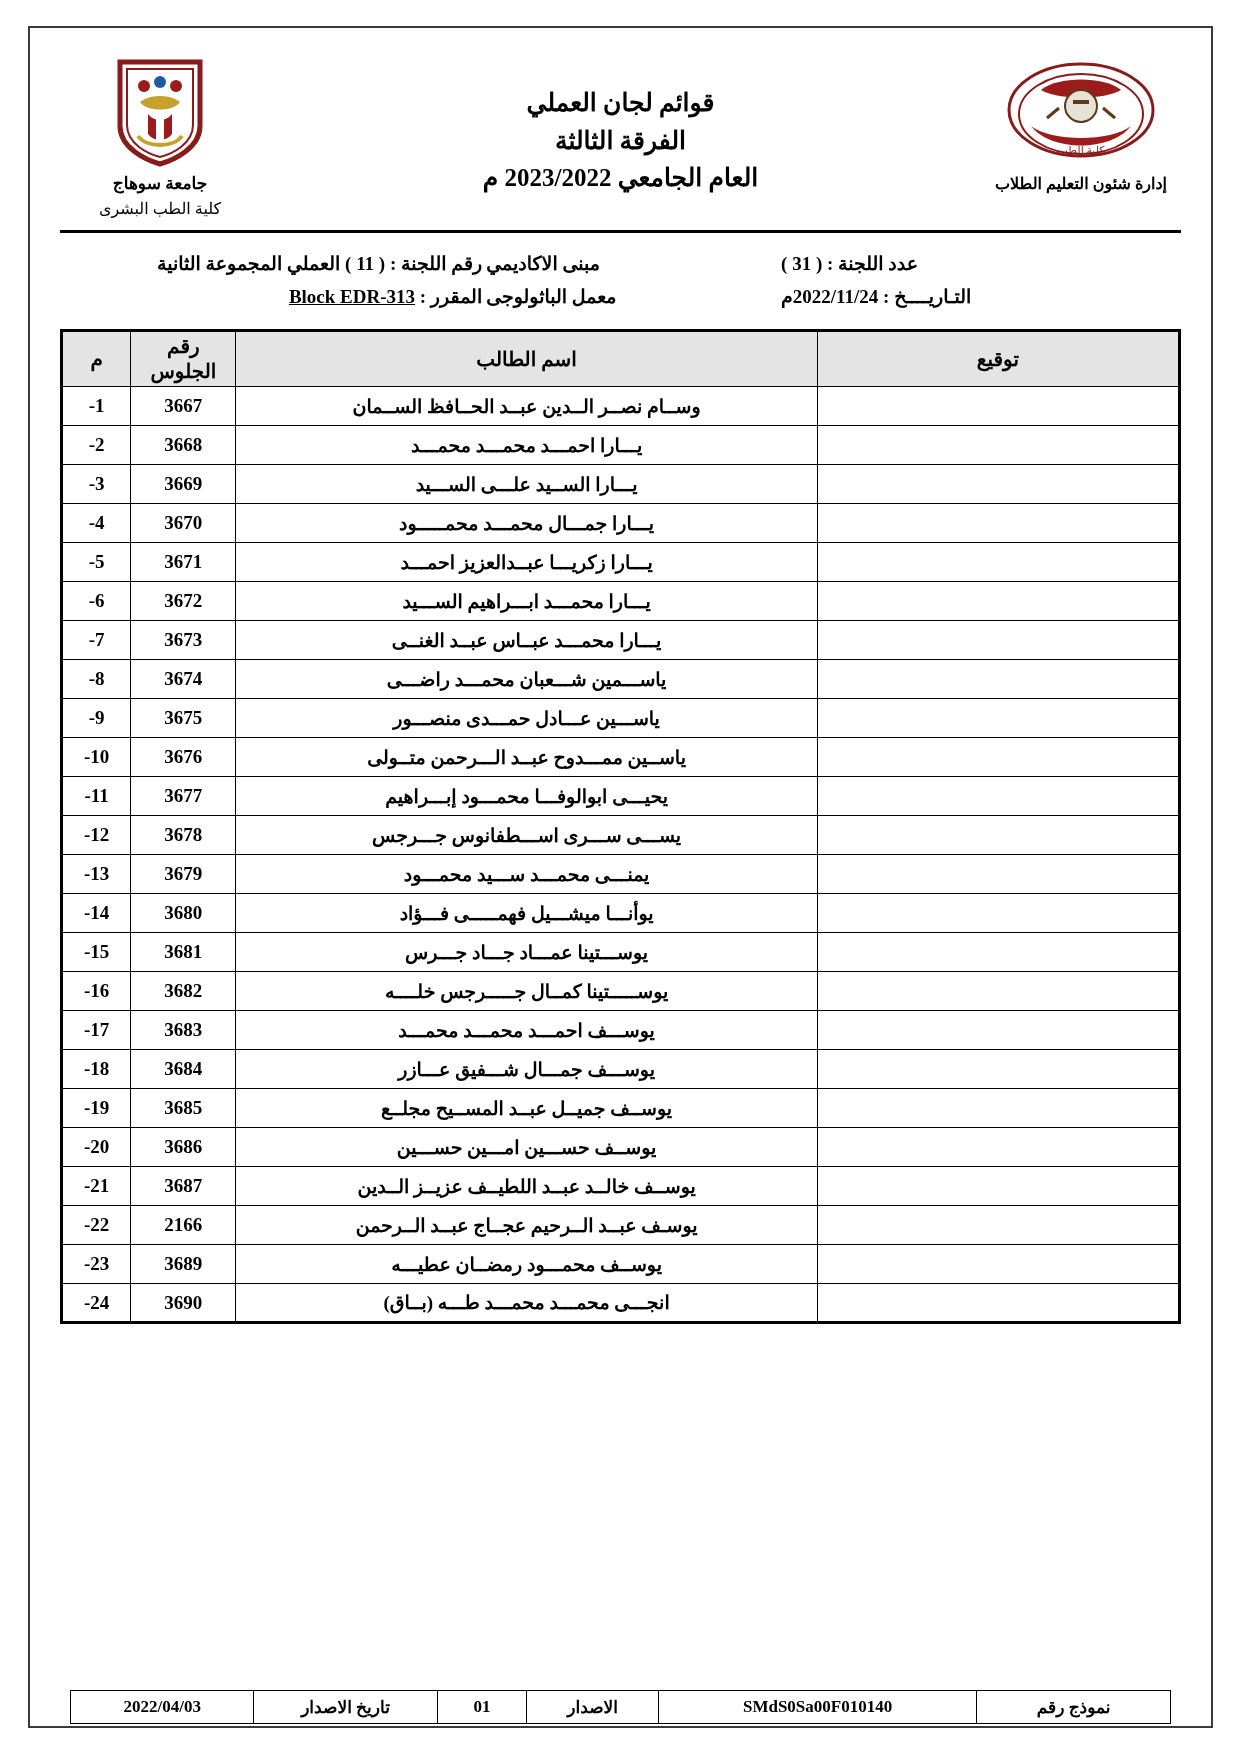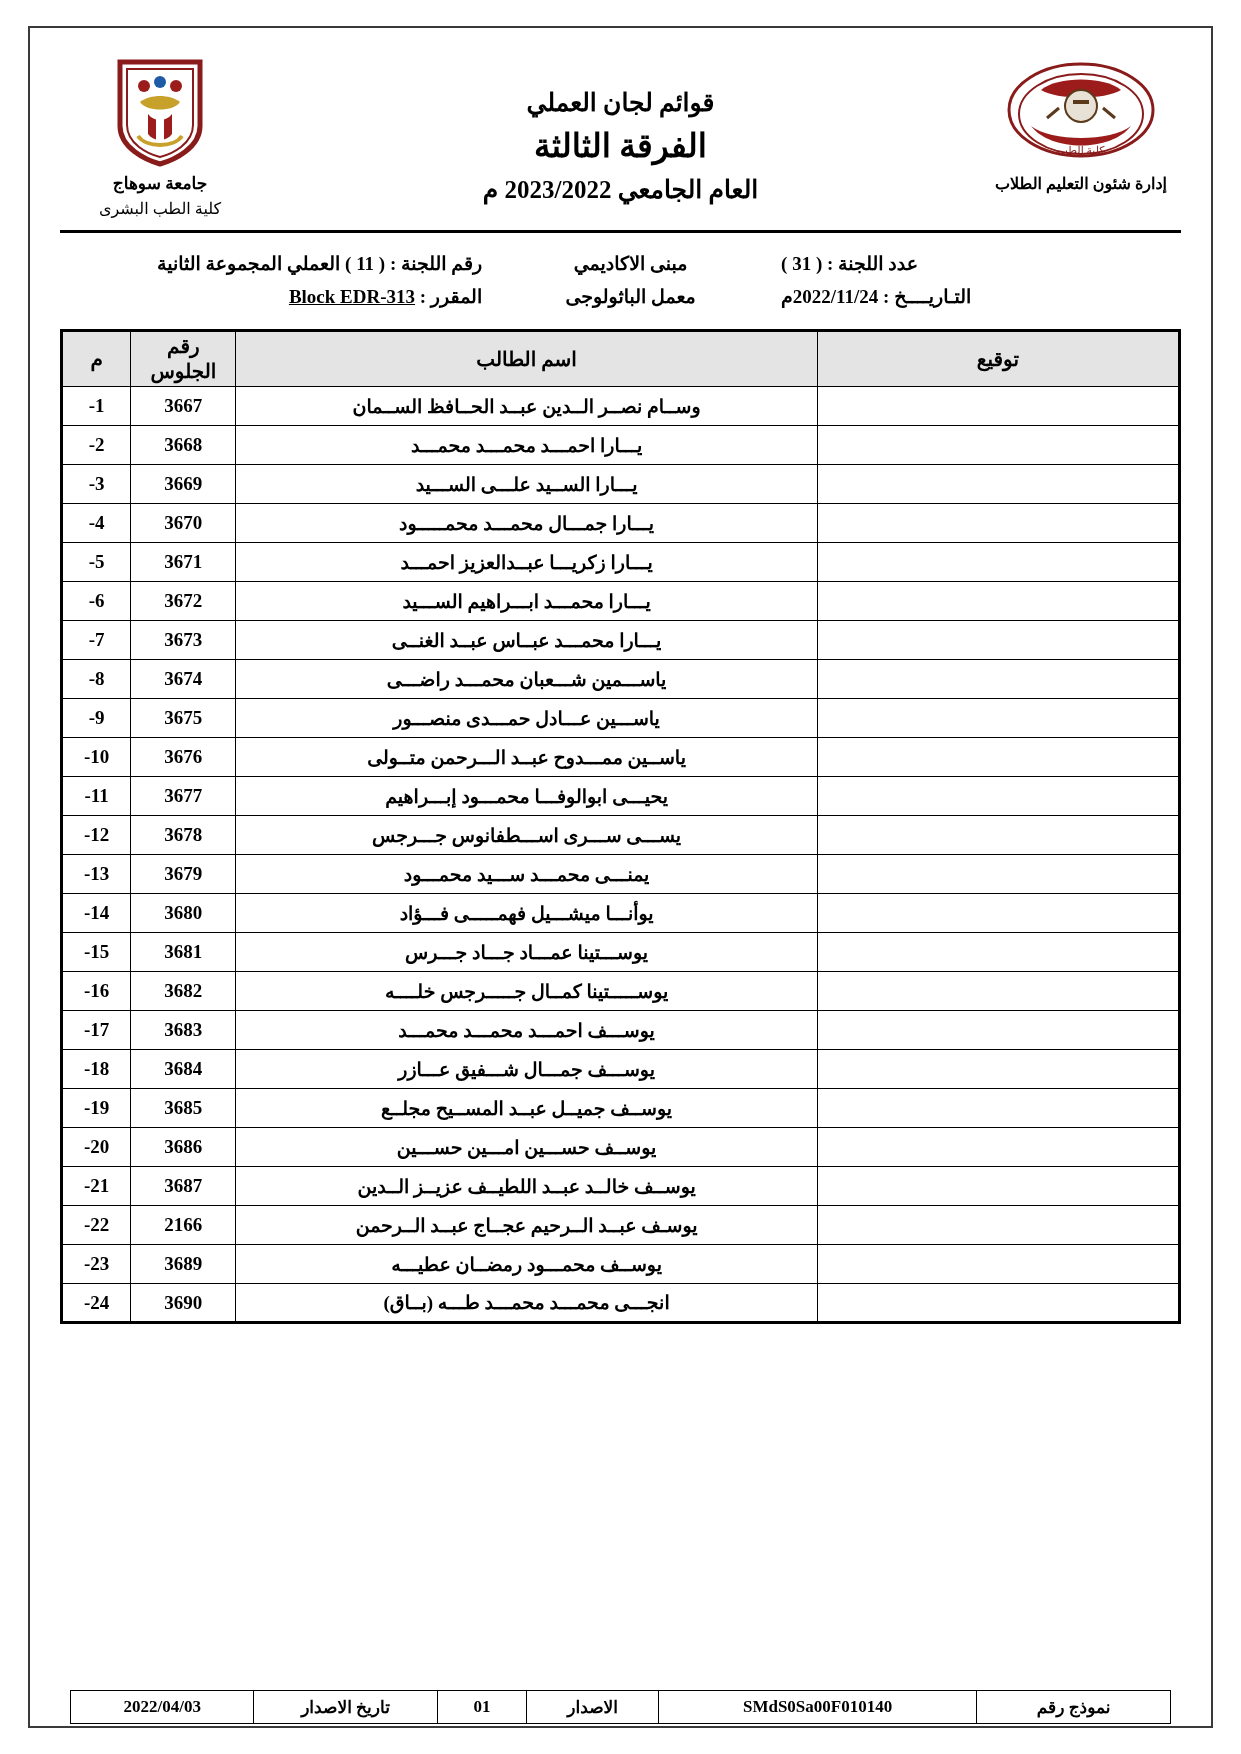--- a/index.html
+++ b/index.html
@@ -70,21 +70,21 @@
     flex: 1 1 auto;
     text-align: center;
     padding-top: 28px;
   }
   .title-block .t1 {
     font-size: 25px;
     font-weight: bold;
     line-height: 1.5;
   }
   .title-block .t2 {
-    font-size: 33px;
+    font-size: 25px;
     font-weight: bold;
     line-height: 1.5;
   }
   .title-block .t3 {
     font-size: 25px;
     font-weight: bold;
     line-height: 1.5;
   }
 
   
@@ -117,21 +117,21 @@
     font-size: 19px;
     font-weight: bold;
   }
   .meta-row {
     display: flex;
     flex-direction: row-reverse;
     align-items: baseline;
     line-height: 1.75;
   }
   .meta-col-right { width: 38%; text-align: right; padding-right: 4px; }
-  .meta-col-mid   { width: 26%; text-align: center; }
+  .meta-col-mid   { width: 26%; text-align: left; }
   .meta-col-left  { width: 36%; text-align: left; padding-left: 6px; }
   .latin { font-family: "Liberation Serif", serif; text-decoration: underline; }
 
   
   table.main {
     margin-top: 16px;
     width: 100%;
     border-collapse: collapse;
     border: 3px solid #000;
     table-layout: fixed;

